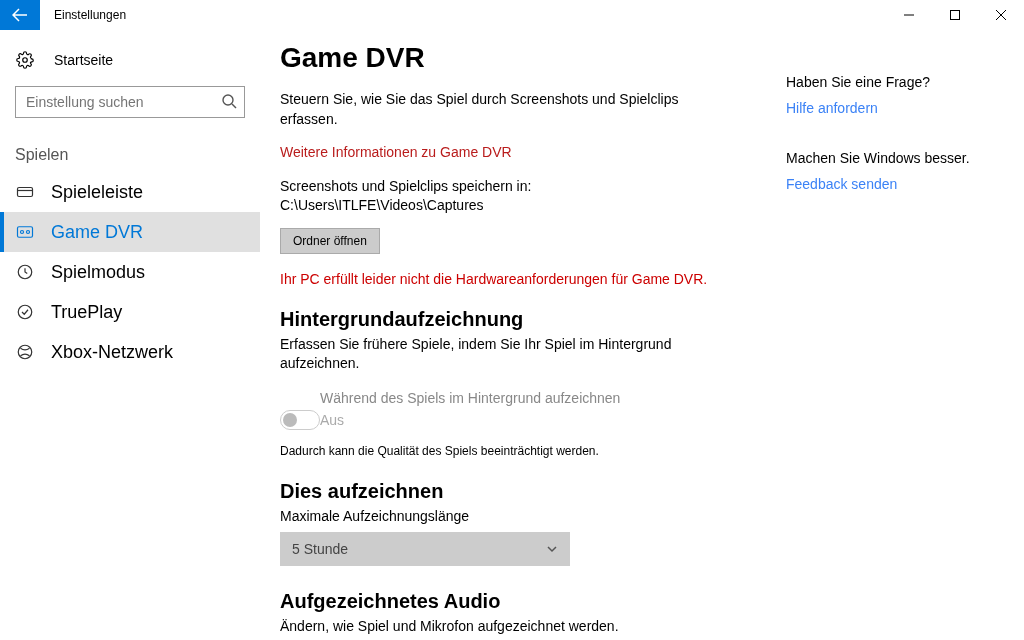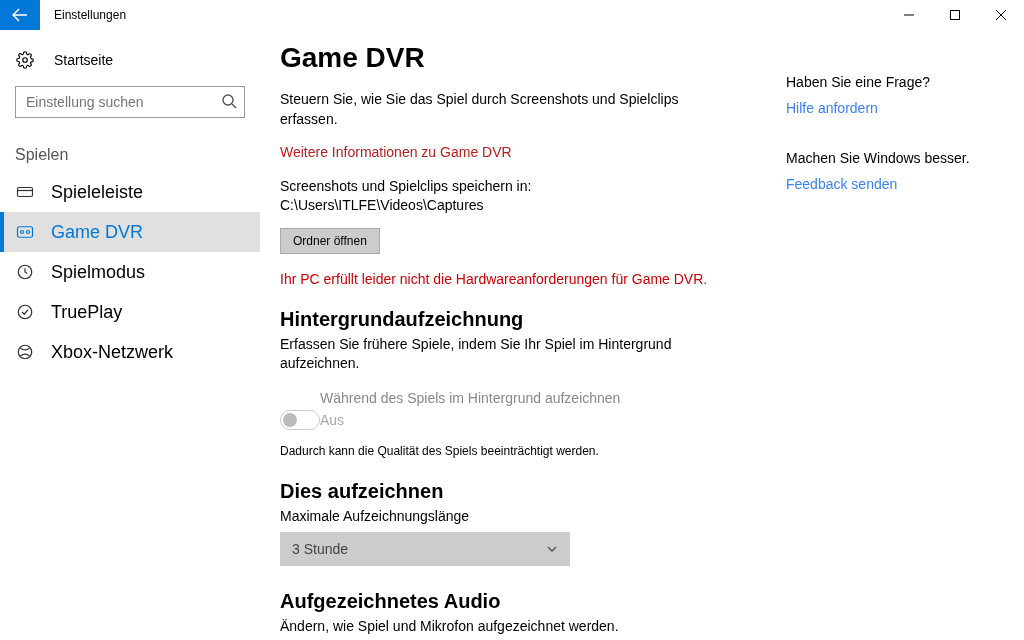--- a/index.html
+++ b/index.html
@@ -192,21 +192,21 @@
             <div class="knob"></div>
           </div>
         <span class="toggle-state">Aus</span>
       </div>
       <div class="after-toggle">Dadurch kann die Qualität des Spiels beeinträchtigt werden.</div>
 
       <div class="section-gap">
         <h2>Dies aufzeichnen</h2>
         <div class="sub" style="margin-bottom:0">Maximale Aufzeichnungslänge</div>
         <div class="select">
-          <span>3 Stunde</span>
+          <span>5 Stunde</span>
           <svg viewBox="0 0 12 12" fill="none" stroke="currentColor" stroke-width="1.5">
               <path d="M2 4l4 4 4-4"></path>
             </svg>
         </div>
       </div>
 
       <h2>Aufgezeichnetes Audio</h2>
       <div class="sub">Ändern, wie Spiel und Mikrofon aufgezeichnet werden.</div>
 
     </div>

